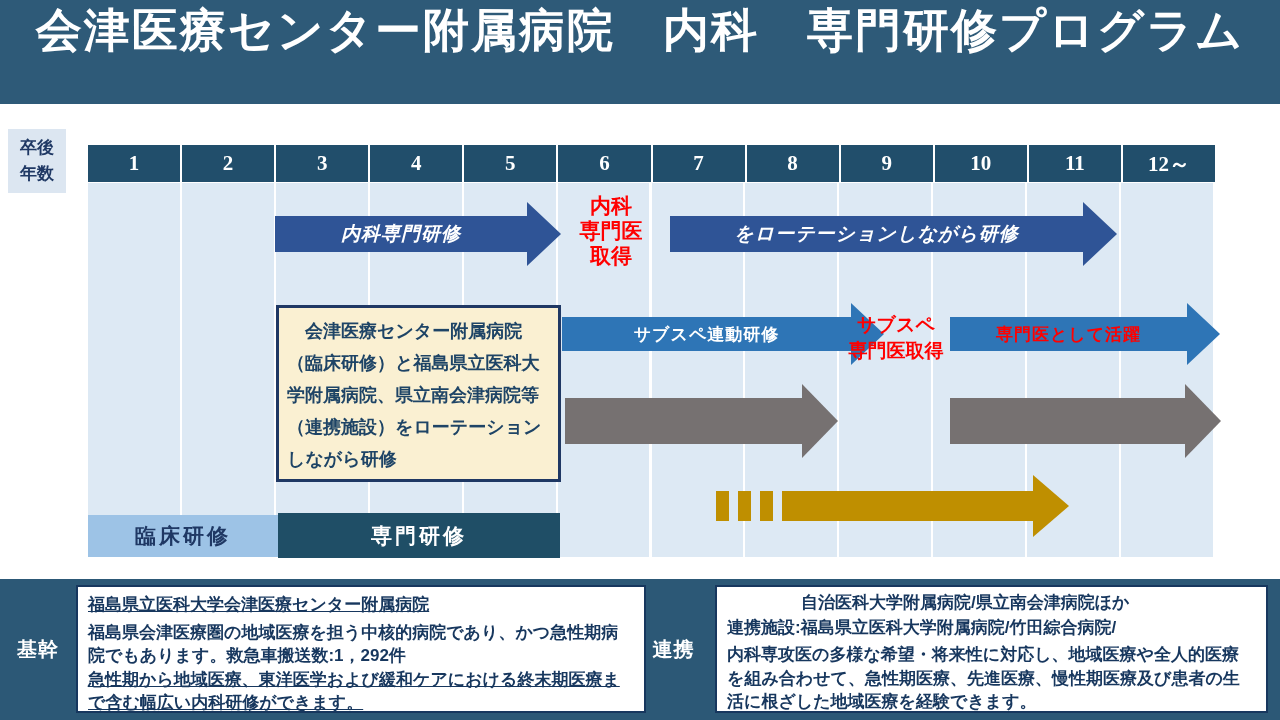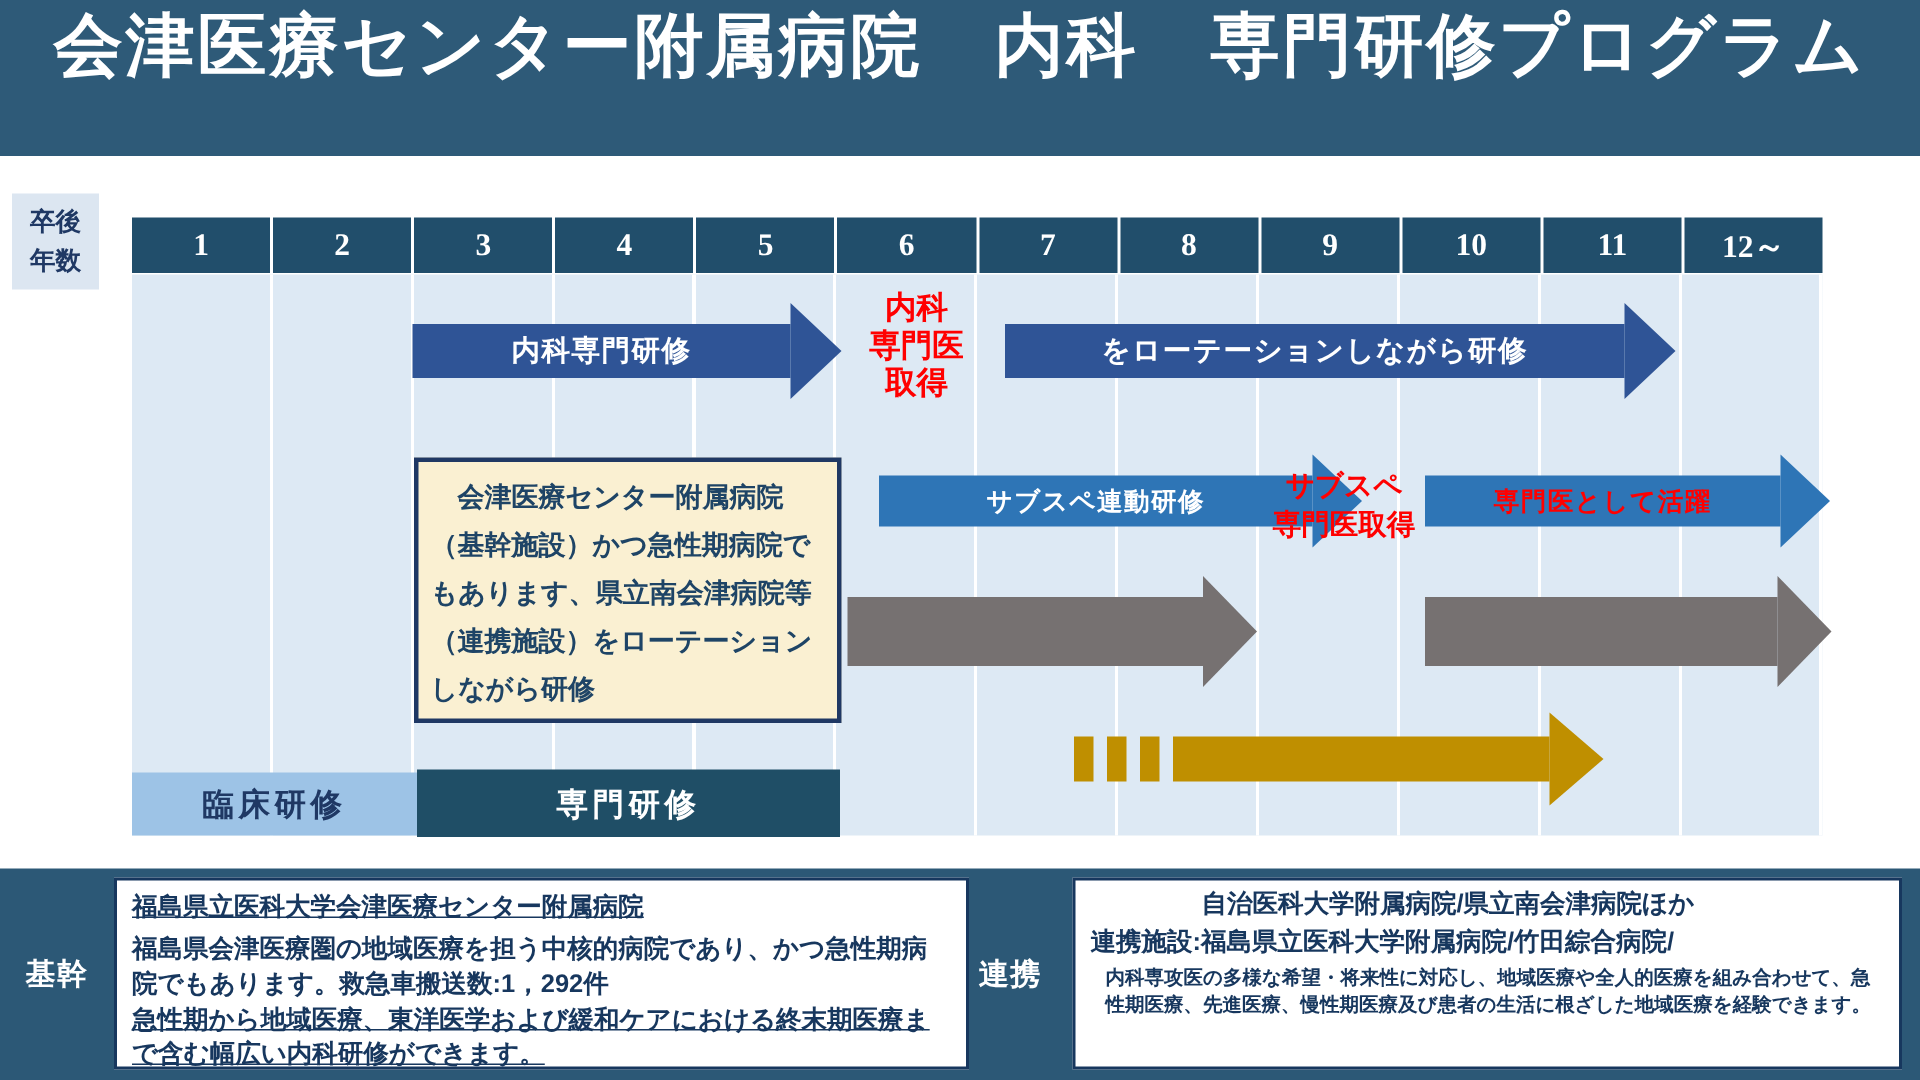--- a/index.html
+++ b/index.html
@@ -26,21 +26,21 @@
   .chart-area{position:absolute;left:88px;top:183px;width:1127px;height:374px;
               background-color:#DDE9F4;
               background-image:repeating-linear-gradient(to right,transparent 0,transparent 91.9px,#ffffff 91.9px,#ffffff 93.917px);}
 
   
   .arrow{position:absolute;display:flex;align-items:center;}
   .arrow .body{flex:1;display:flex;align-items:center;justify-content:center;
                color:#ffffff;white-space:nowrap;}
   .arrow .tip{width:0;height:0;}
 
-  .navy .body{background:#2F5496;height:36px;font-size:19px;letter-spacing:1px;}
+  .navy .body{background:#2F5496;height:36px;font-size:19px;letter-spacing:1px;font-style:italic;}
   .navy .tip{border-top:32px solid transparent;border-bottom:32px solid transparent;border-left:34px solid #2F5496;}
 
   .blue .body{background:#2E75B6;height:34px;font-size:17px;letter-spacing:1px;}
   .blue .tip{border-top:31px solid transparent;border-bottom:31px solid transparent;border-left:33px solid #2E75B6;}
 
   .gray .body{background:#767171;height:46px;}
   .gray .tip{border-top:37px solid transparent;border-bottom:37px solid transparent;border-left:36px solid #767171;}
 
   .gold-arrow{position:absolute;left:716px;top:474px;width:353px;height:64px;
               display:flex;align-items:center;}
@@ -73,21 +73,21 @@
   .partner-label{left:645px;top:636px;width:57px;}
   .info-box{position:absolute;top:585px;height:128px;background:#ffffff;border:2px solid #17375E;
             box-sizing:border-box;color:#17375E;padding:4px 10px;overflow:hidden;}
   .base-box{left:76px;width:570px;}
   .partner-box{left:715px;width:553px;}
   .box-title{font-size:17px;text-decoration:underline;margin:2px 0 5px 0;}
   .box-body{font-size:17px;line-height:1.38;}
   .box-body.u{text-decoration:underline;}
   .fac-line{font-size:17px;line-height:1.45;}
   .fac-line.indent{padding-left:74px;}
-  .partner-desc{font-size:13px;line-height:1.38;margin-top:3px;margin-left:10px;}
+  .partner-desc{font-size:17px;line-height:1.38;margin-top:3px;}
 </style>
 </head>
 <body>
 
 <div class="page">
 
   <div class="title-bar">
     <span>会津医療センター附属病院　内科　専門研修プログラム</span>
   </div>
 
@@ -127,24 +127,24 @@
   </div>
 
   <div class="arrow navy" style="left:670px;top:202px;width:447px;height:64px;">
     <div class="body">
         <span>をローテーションしながら研修</span>
       </div>
     <div class="tip"></div>
   </div>
 
   <div class="rotation-box">
-    <span>会津医療センター附属病院（基幹施設）かつ急性期病院でもあります、県立南会津病院等（連携施設）をローテーションしながら研修</span>
-  </div>
-
-  <div class="arrow blue" style="left:562px;top:302px;width:322px;height:64px;margin-left:24px;">
+    <span>会津医療センター附属病院（臨床研修）と福島県立医科大学附属病院、県立南会津病院等（連携施設）をローテーションしながら研修</span>
+  </div>
+
+  <div class="arrow blue" style="left:562px;top:302px;width:322px;height:64px;">
     <div class="body">
         <span>サブスペ連動研修</span>
       </div>
     <div class="tip"></div>
   </div>
 
   <div class="milestone ms-subspe">
     <span>サブスペ</span>
     <span>専門医取得</span>
   </div>

